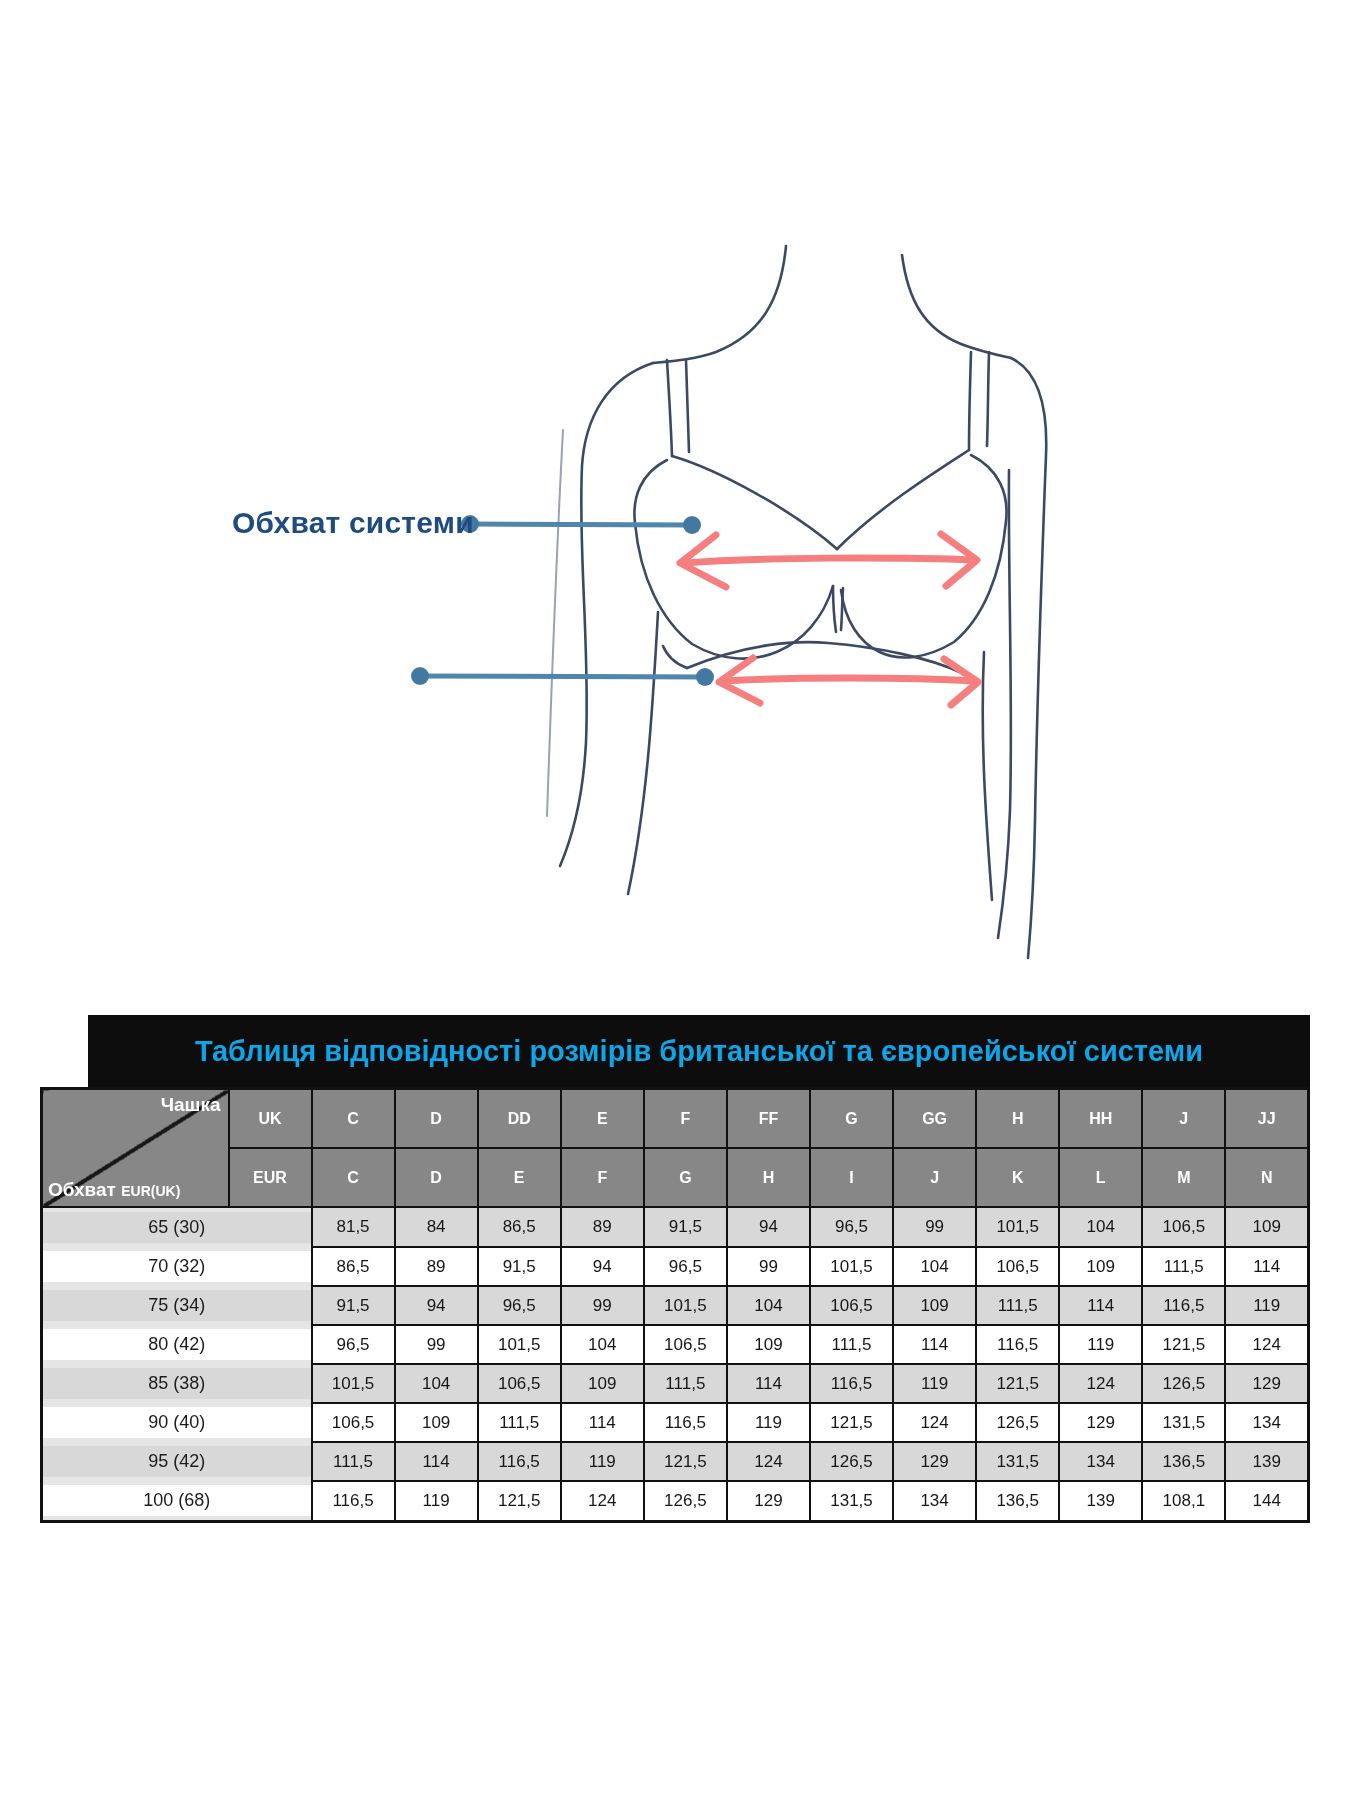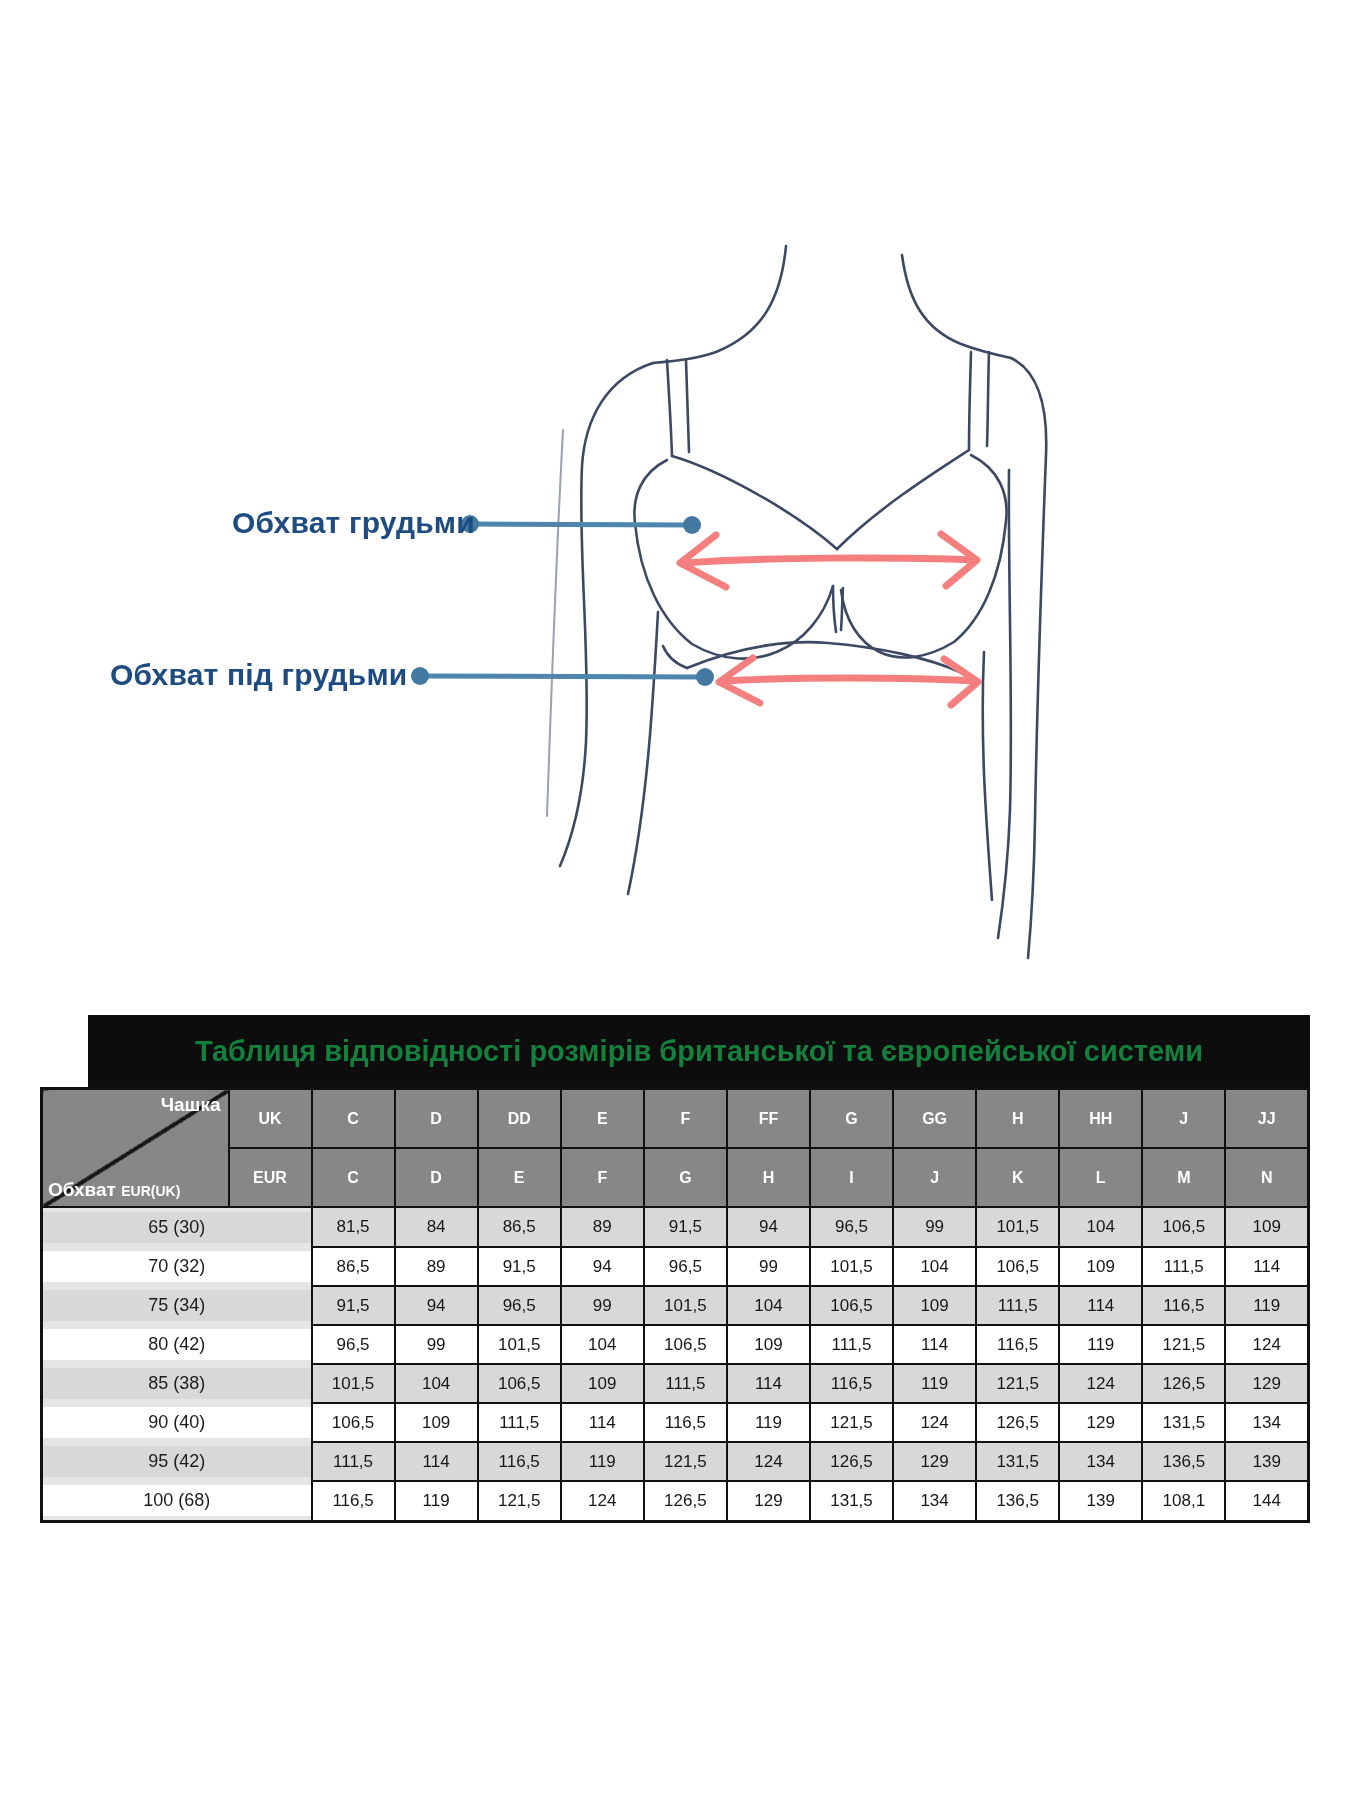--- a/index.html
+++ b/index.html
@@ -30,21 +30,21 @@
     white-space:nowrap;
     letter-spacing:0.2px;
   }
   #label-bust { left:232px; top:506px; width:218px; text-align:right; }
   #label-underbust { left:110px; top:658px; }
 
   
   .size-table { position:absolute; left:40px; top:1015px; width:1270px; }
   .tbl-title {
     background: var(--title-bg);
-    color:#15803d;
+    color:#0ea5e9;
     height:72px;
     line-height:72px;
     text-align:center;
     font-size:29px;
     font-weight:bold;
     margin-left:48px;
   }
   table.grid {
     border-collapse: collapse;
     table-layout: fixed;
@@ -156,22 +156,21 @@
         <circle class="leader-dot" cx="692" cy="525" r="9"></circle>
       </g>
 
       <g>
         <path class="leader-line" d="M 420 676 L 705 677"></path>
         <circle class="leader-dot" cx="420" cy="676" r="9"></circle>
         <circle class="leader-dot" cx="705" cy="677" r="9"></circle>
       </g>
     </svg>
 
-    <div class="diagram-label" id="label-bust">Обхват грудьми</div>
-    <div class="diagram-label" id="label-underbust">Обхват під грудьми</div>
+    <div class="diagram-label" id="label-bust">Обхват системи</div>
   </div>
 
   <div class="size-table">
     <div class="tbl-title">Таблиця відповідності розмірів британської та європейської системи</div>
     <table class="grid">
       <colgroup>
         <col class="c-corner">
         <col class="c-sys">
         <col>
           <col>

